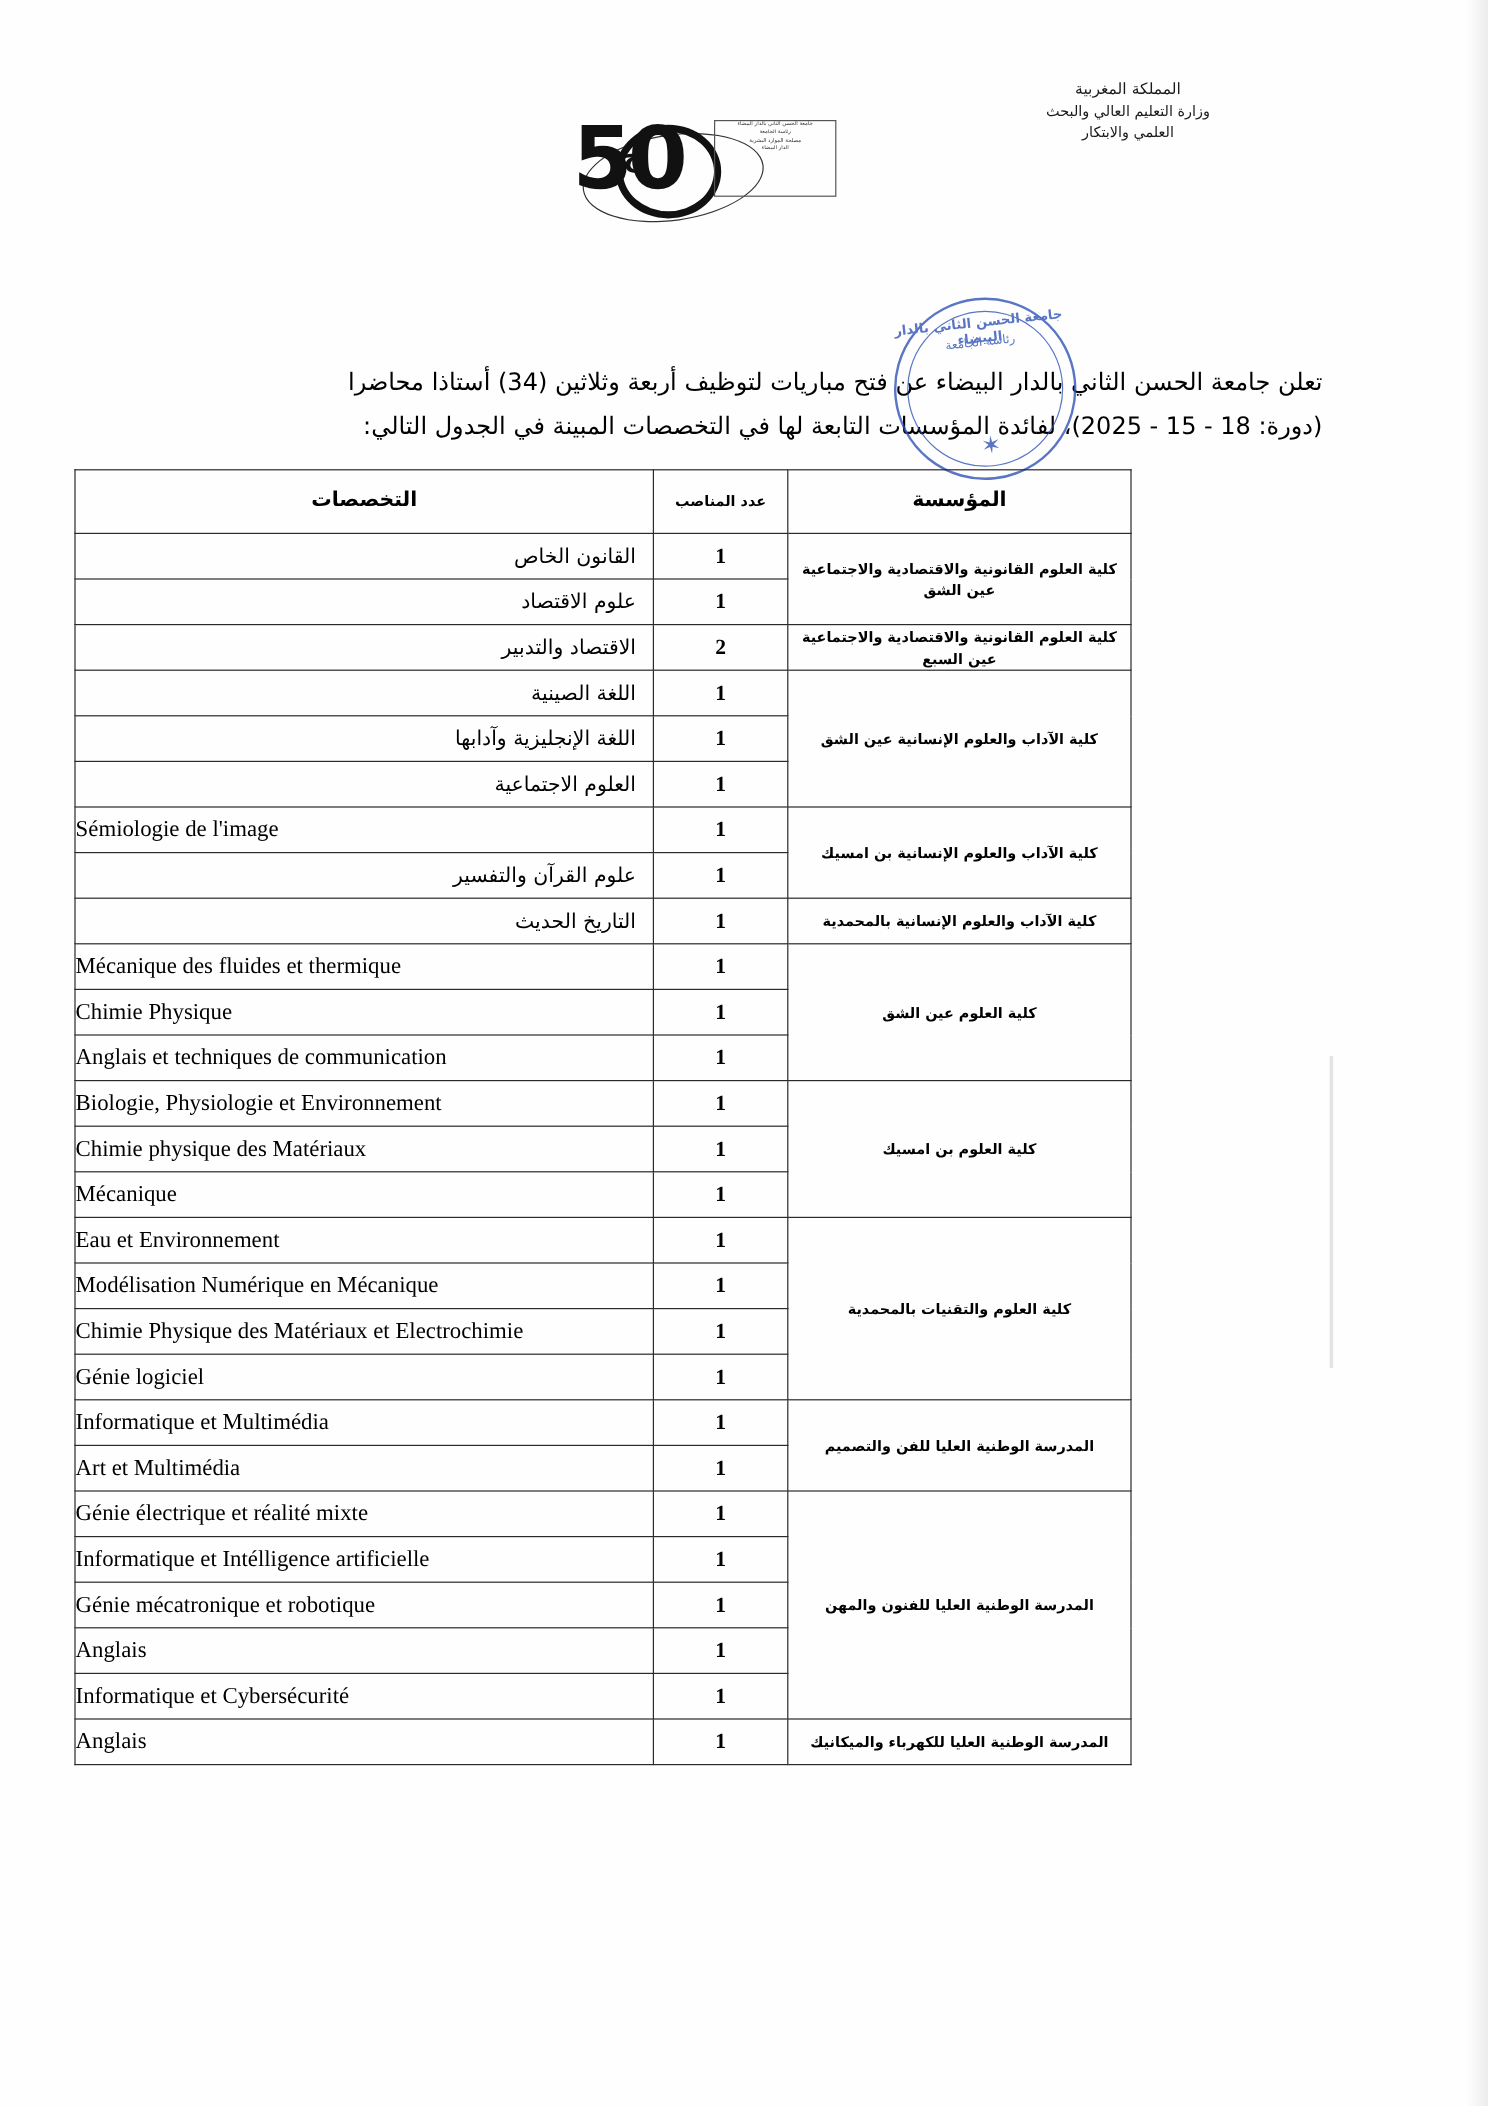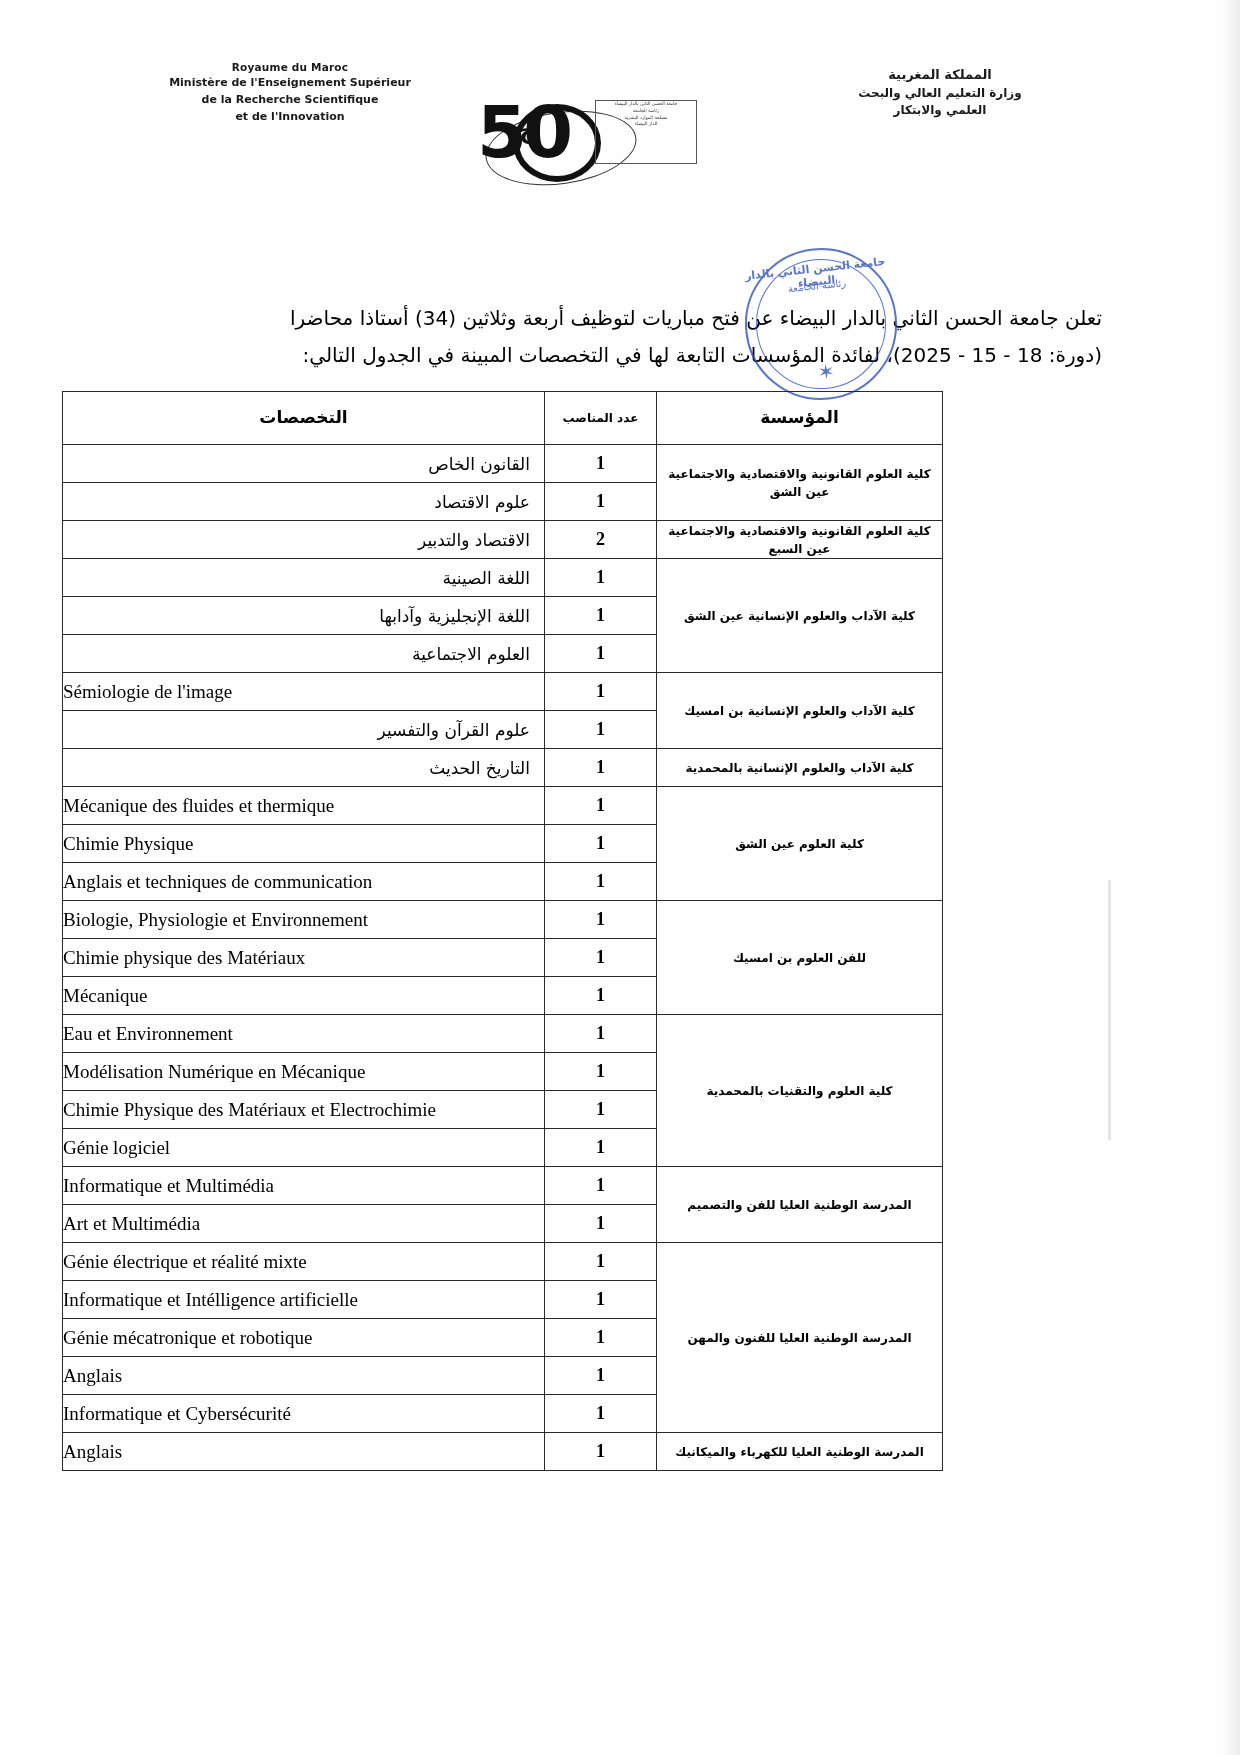--- a/index.html
+++ b/index.html
@@ -14,21 +14,21 @@
   .header{position:absolute;top:48px;left:0;width:1240px;height:110px;}
   .hdr-fr{
     position:absolute;left:140px;top:12px;width:300px;text-align:center;
     font-family:"DejaVu Sans", sans-serif;font-weight:bold;color:#1a1a1a;
     line-height:1.35;
   }
   .hdr-fr .l1{font-size:10.5px;letter-spacing:.2px;}
   .hdr-fr .l2{font-size:11px;margin-top:2px;}
   .hdr-ar{
     position:absolute;right:150px;top:18px;width:300px;text-align:center;
-    direction:rtl;font-family:"DejaVu Sans", sans-serif;font-weight:bold;
+    direction:rtl;font-family:"DejaVu Sans", sans-serif;font-weight:normal;
     font-size:12px;line-height:1.45;color:#1a1a1a;
   }
   .hdr-ar .l1{font-size:13px;}
 
   
   .logo{position:absolute;left:455px;top:38px;width:250px;height:92px;}
   .logo .fifty{
     position:absolute;left:0;top:4px;font-size:72px;font-weight:bold;
     font-family:"DejaVu Sans", sans-serif;color:#111;letter-spacing:-4px;margin-left:22px;
   }
@@ -145,26 +145,20 @@
     background:rgba(0,0,0,.10);pointer-events:none;
   }
 </style>
 </head>
 <body>
 
 <div class="page">
 
   <div class="header">
 
-    <div class="hdr-fr">
-      <div class="l1">Royaume du Maroc</div>
-      <div class="l2">Ministère de l'Enseignement Supérieur</div>
-      <div class="l2">de la Recherche Scientifique</div>
-      <div class="l2">et de l'Innovation</div>
-    </div>
 
     <div class="logo">
       <div class="oval"></div>
       <div class="fifty">50</div>
       <div class="ring"></div>
       <div class="arabic-mark">ج</div>
       <div class="uni-block">
         <span>جامعة الحسن الثاني بالدار البيضاء</span>
         <span>رئاسة الجامعة</span>
         <span>مصلحة الموارد البشرية</span>
@@ -254,21 +248,21 @@
             <td class="spec fr">Chimie Physique</td>
             <td class="num">1</td>
           </tr>
           <tr>
             <td class="spec fr">Anglais et techniques de communication</td>
             <td class="num">1</td>
           </tr>
           <tr>
             <td class="spec fr">Biologie, Physiologie et Environnement</td>
             <td class="num">1</td>
-            <td class="inst" rowspan="3">للفن العلوم بن امسيك</td>
+            <td class="inst" rowspan="3">كلية العلوم بن امسيك</td>
           </tr>
           <tr>
             <td class="spec fr">Chimie physique des Matériaux</td>
             <td class="num">1</td>
           </tr>
           <tr>
             <td class="spec fr">Mécanique</td>
             <td class="num">1</td>
           </tr>
           <tr>

